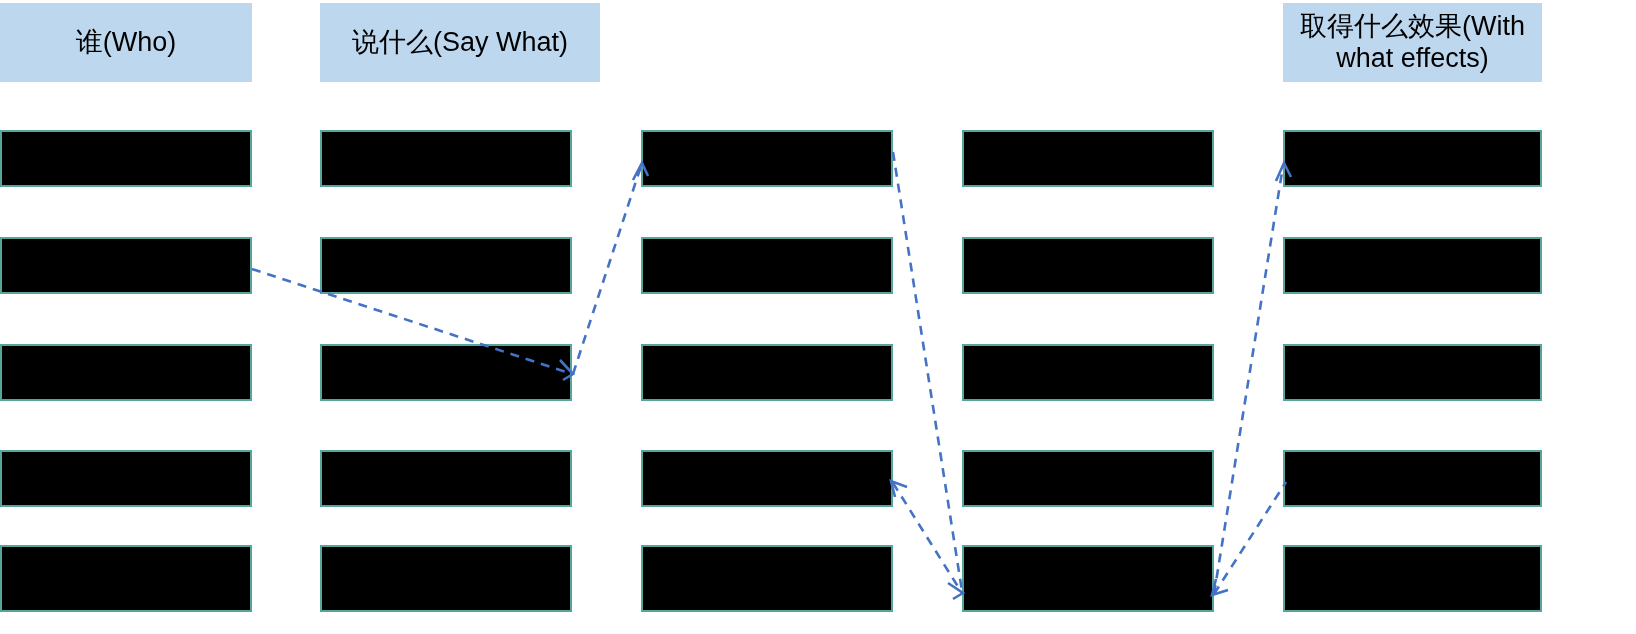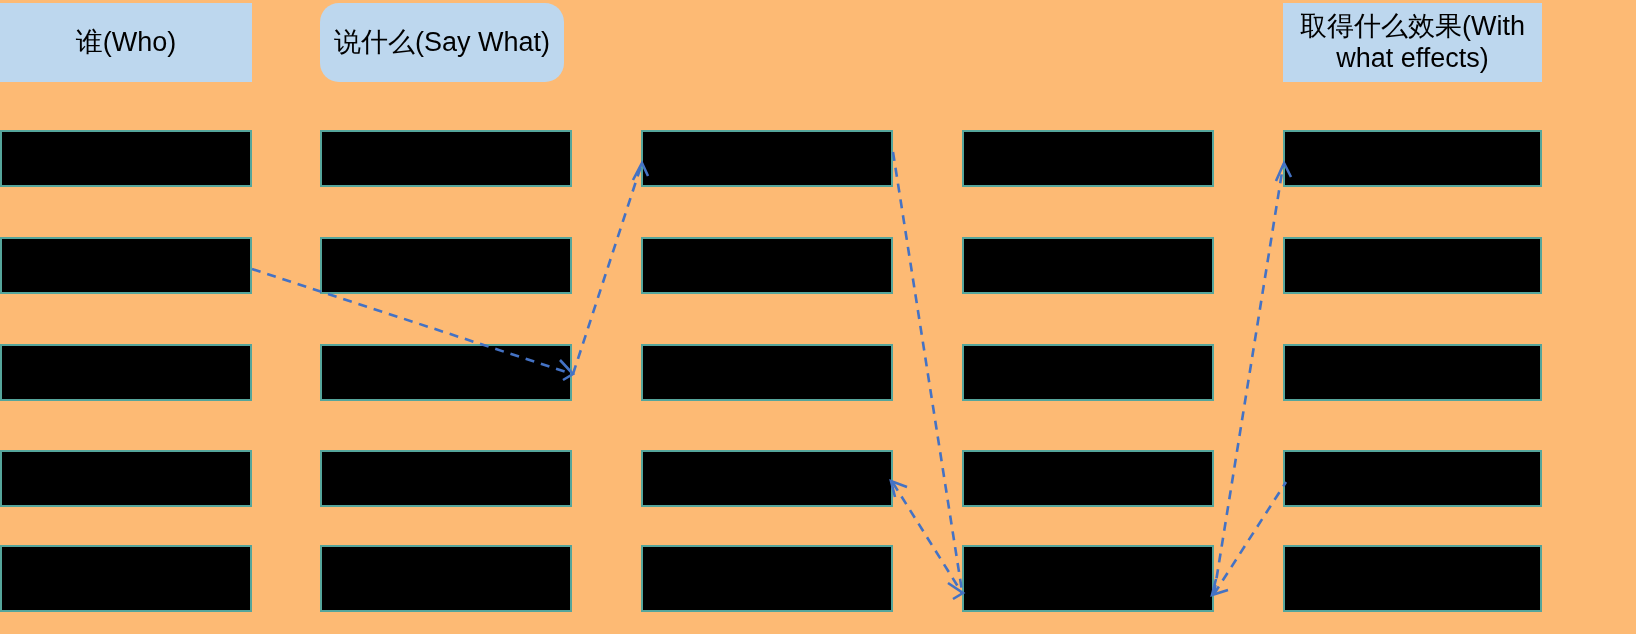--- a/index.html
+++ b/index.html
@@ -8,21 +8,21 @@
     padding: 0;
     background: #000000;
   }
   body {
     font-family: "Liberation Sans", "DejaVu Sans", sans-serif;
   }
   #canvas {
     position: relative;
     width: 1636px;
     height: 634px;
-    background: #fdba74;
+    background: #ffffff;
     overflow: hidden;
   }
   .header-cell {
     position: absolute;
     background: #BDD7EE;
     color: #000000;
     display: flex;
     align-items: center;
     justify-content: center;
     text-align: center;
@@ -72,21 +72,21 @@
     stroke-linejoin: miter;
   }
 </style>
 </head>
 <body>
 
 <div id="canvas">
 
   <div class="header-cell" style="left:0px; top:3px; width:252px; height:79px;">谁(Who)</div>
 
-  <div class="header-cell" style="left:320px; top:3px; width:244px; height:79px;border-radius:19px;">说什么(Say What)</div>
+  <div class="header-cell" style="left:320px; top:3px; width:280px; height:79px;">说什么(Say What)</div>
 
 
 
   <div class="header-cell" style="left:1283px; top:3px; width:259px; height:79px;">取得什么效果(With what effects)</div>
 
   <div class="body-cell" style="left:0px; top:130px; width:252px; height:57px;"></div>
   <div class="body-cell" style="left:0px; top:237px; width:252px; height:57px;"></div>
   <div class="body-cell" style="left:0px; top:344px; width:252px; height:57px;"></div>
   <div class="body-cell" style="left:0px; top:450px; width:252px; height:57px;"></div>
   <div class="body-cell" style="left:0px; top:545px; width:252px; height:67px;"></div>

